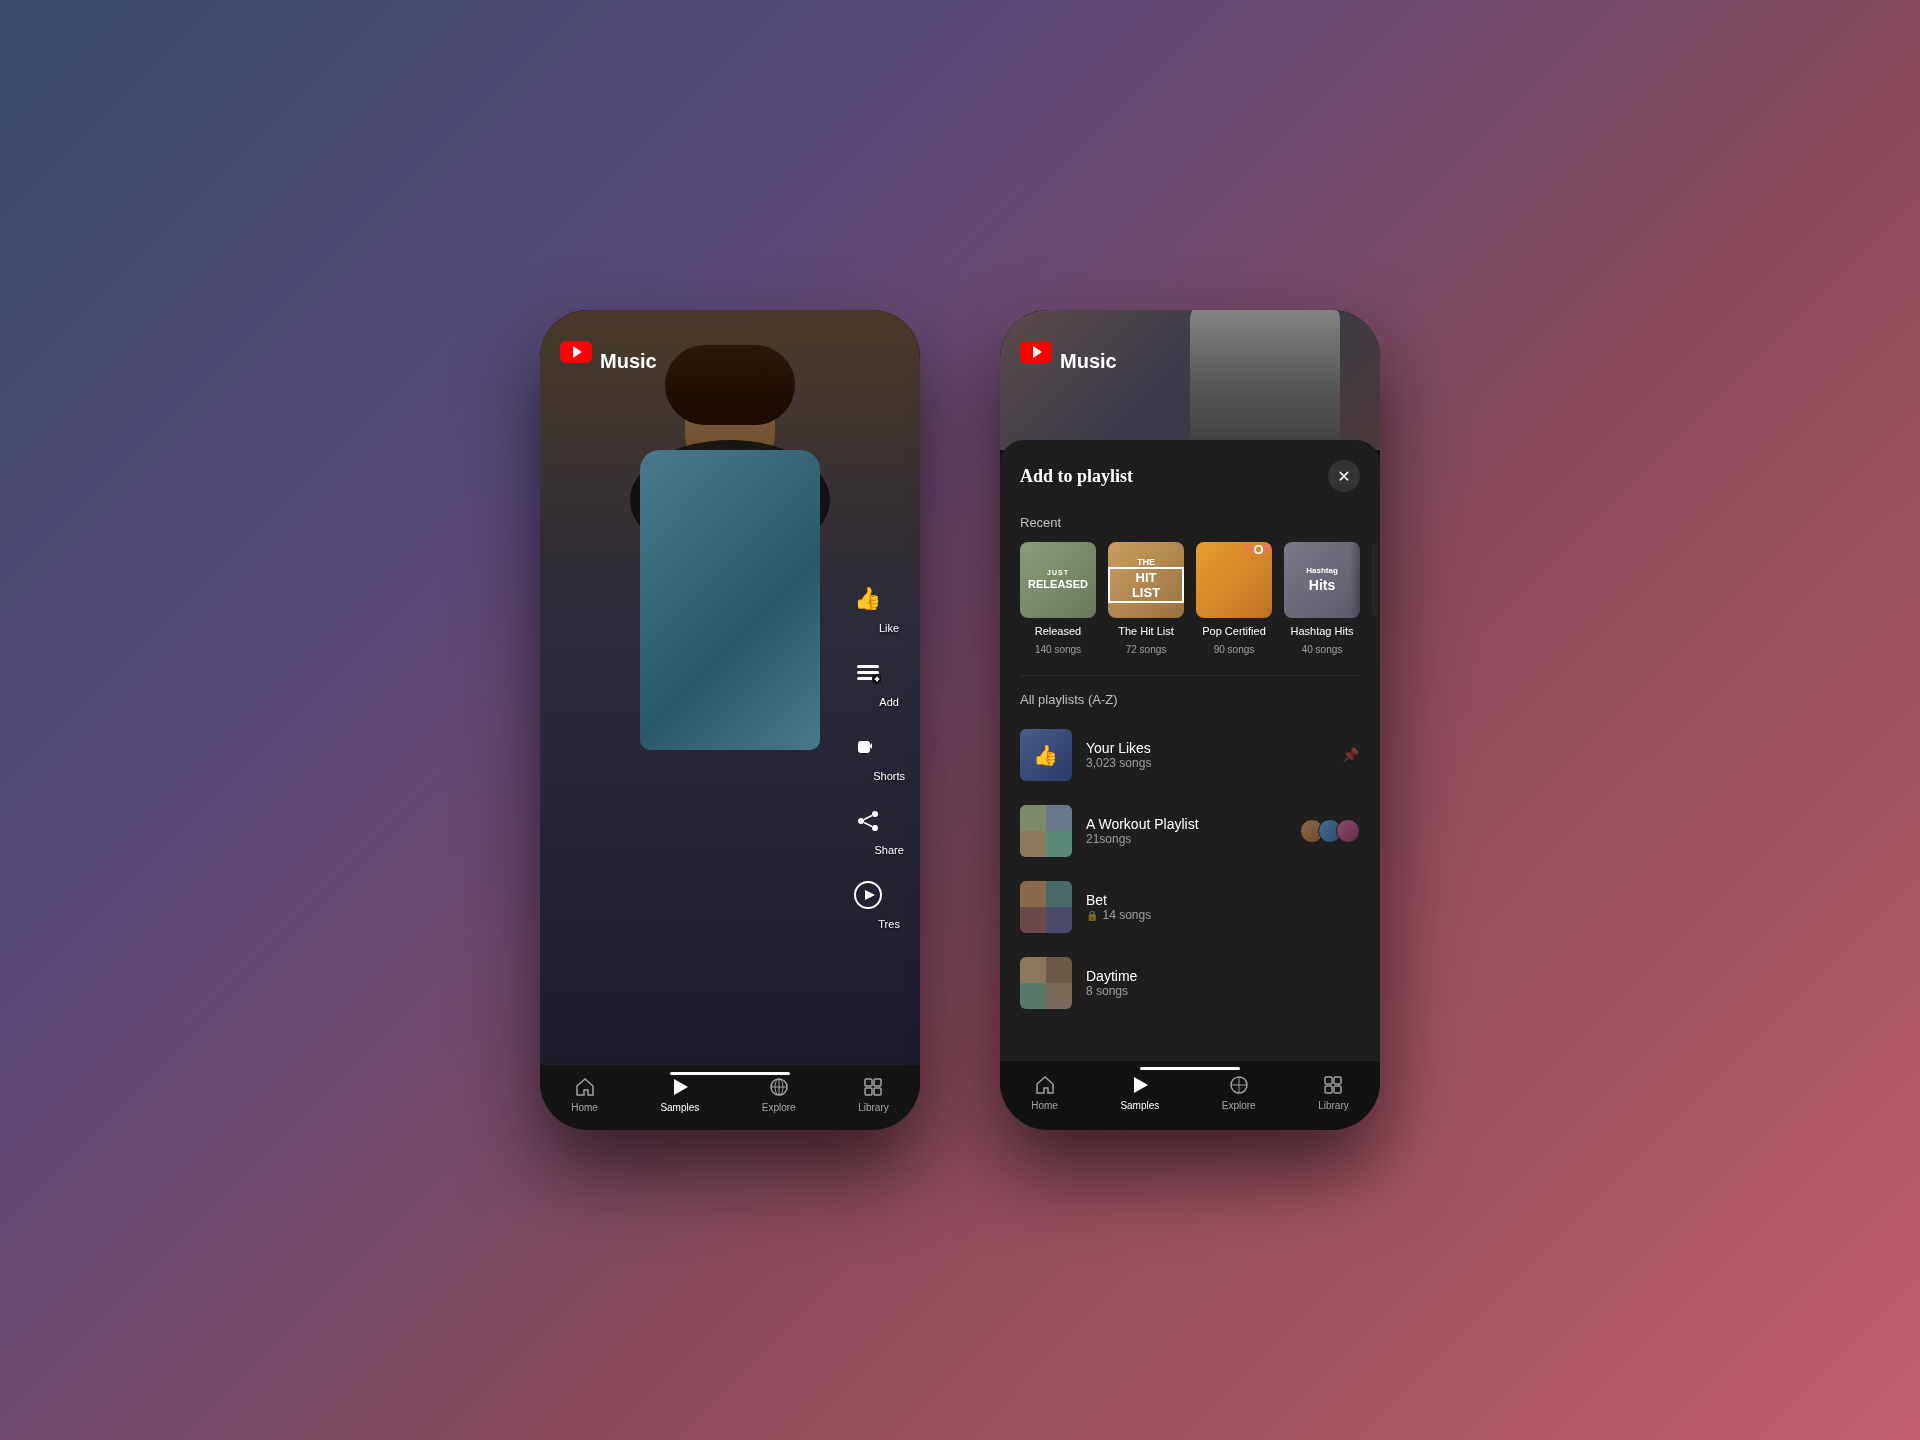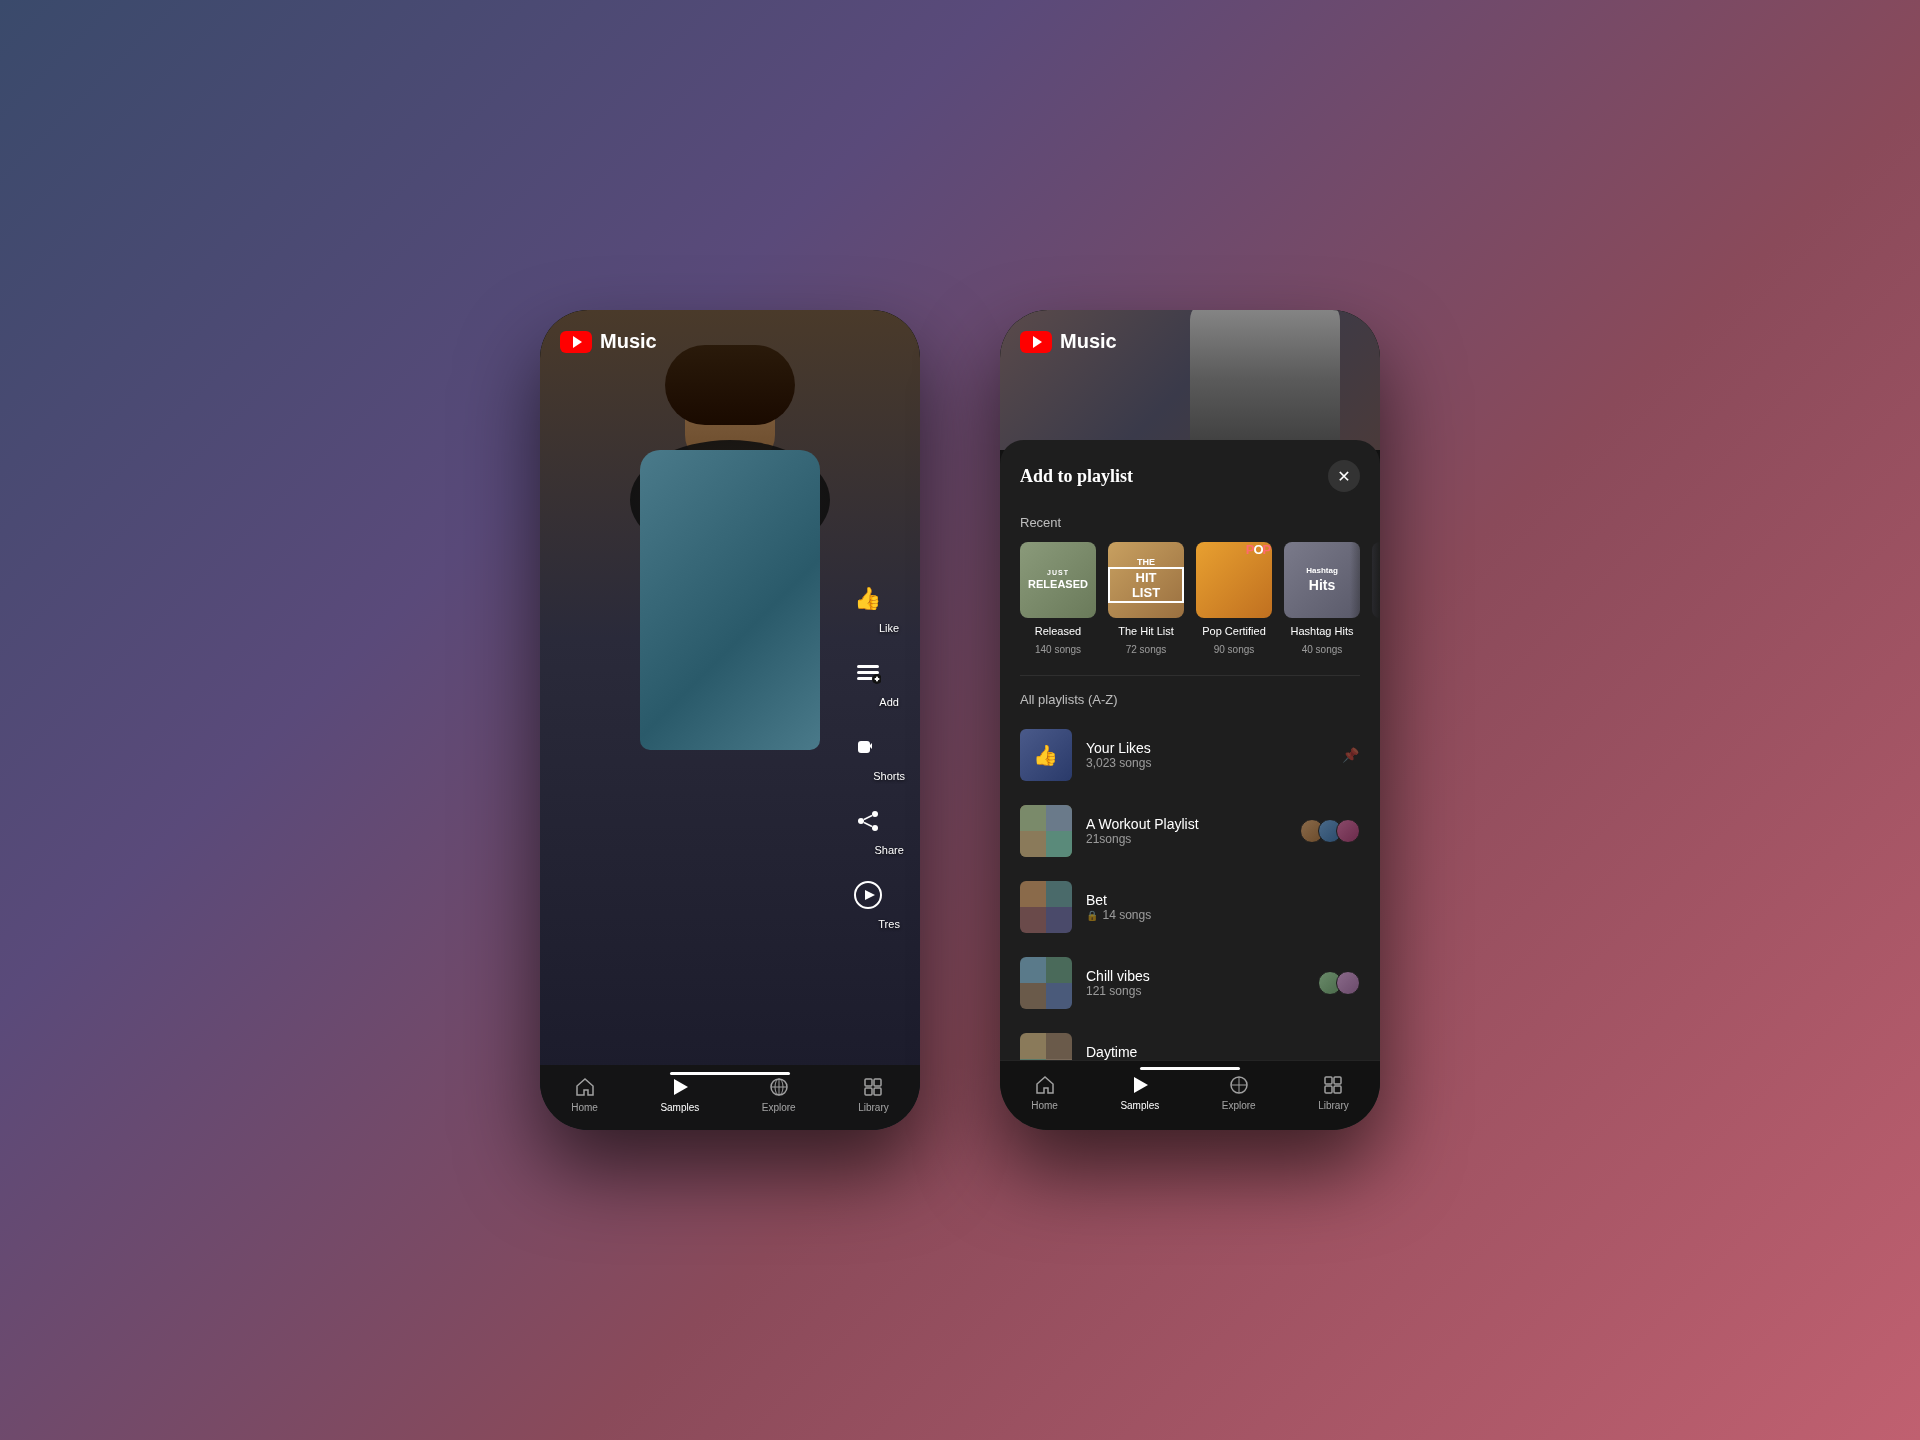--- a/index.html
+++ b/index.html
@@ -148,20 +148,21 @@
       border-left: 9px solid white;
       border-top: 6px solid transparent;
       border-bottom: 6px solid transparent;
       margin-left: 2px;
     }
 
     .ytm-title {
       color: white;
       font-size: 20px;
       font-weight: 600;
+      margin-top: 20px;
     }
 
     
     .sidebar-actions {
       position: absolute;
       right: 15px;
       bottom: 200px;
       display: flex;
       flex-direction: column;
       align-items: center;
@@ -857,38 +858,20 @@
           </div>
           <div class="playlist-info">
             <div class="playlist-name">Bet</div>
             <div class="playlist-count">
               <span class="lock-icon">🔒</span>
               <span>14 songs</span>
             </div>
           </div>
         </div>
 
-        <div class="playlist-item">
-          <div class="playlist-thumb">
-            <div class="thumb-chillvibes">
-              <div class="thumb-cv-q1"></div>
-              <div class="thumb-cv-q2"></div>
-              <div class="thumb-cv-q3"></div>
-              <div class="thumb-cv-q4"></div>
-            </div>
-          </div>
-          <div class="playlist-info">
-            <div class="playlist-name">Chill vibes</div>
-            <div class="playlist-count">121 songs</div>
-          </div>
-          <div class="playlist-avatars">
-            <div class="avatar-small" style="margin-left:0;background:linear-gradient(135deg,#6a8a6a,#4a6a4a);"></div>
-            <div class="avatar-small" style="background:linear-gradient(135deg,#8a6a8a,#6a4a6a);"></div>
-          </div>
-        </div>
 
         <div class="playlist-item">
           <div class="playlist-thumb">
             <div class="thumb-daytime">
               <div class="thumb-dy-q1"></div>
               <div class="thumb-dy-q2"></div>
               <div class="thumb-dy-q3"></div>
               <div class="thumb-dy-q4"></div>
             </div>
           </div>

